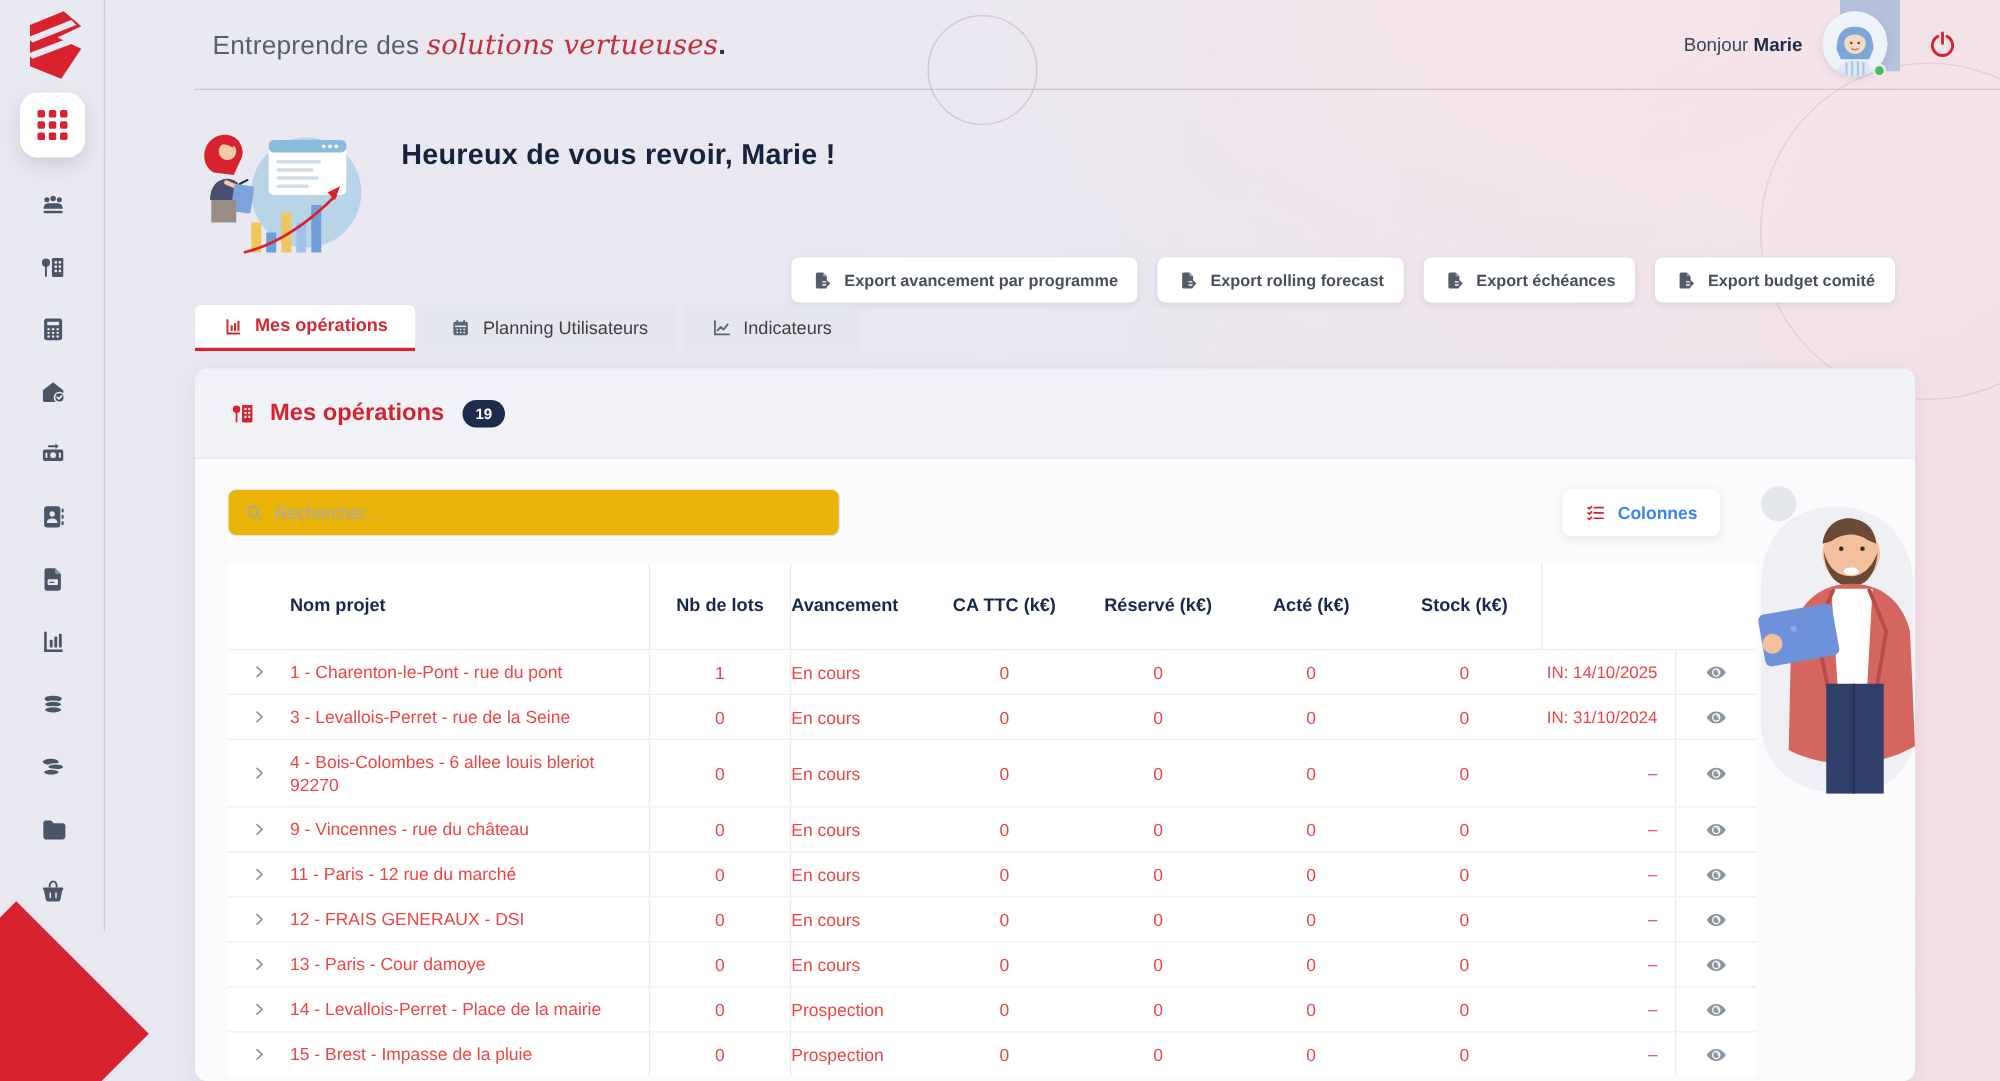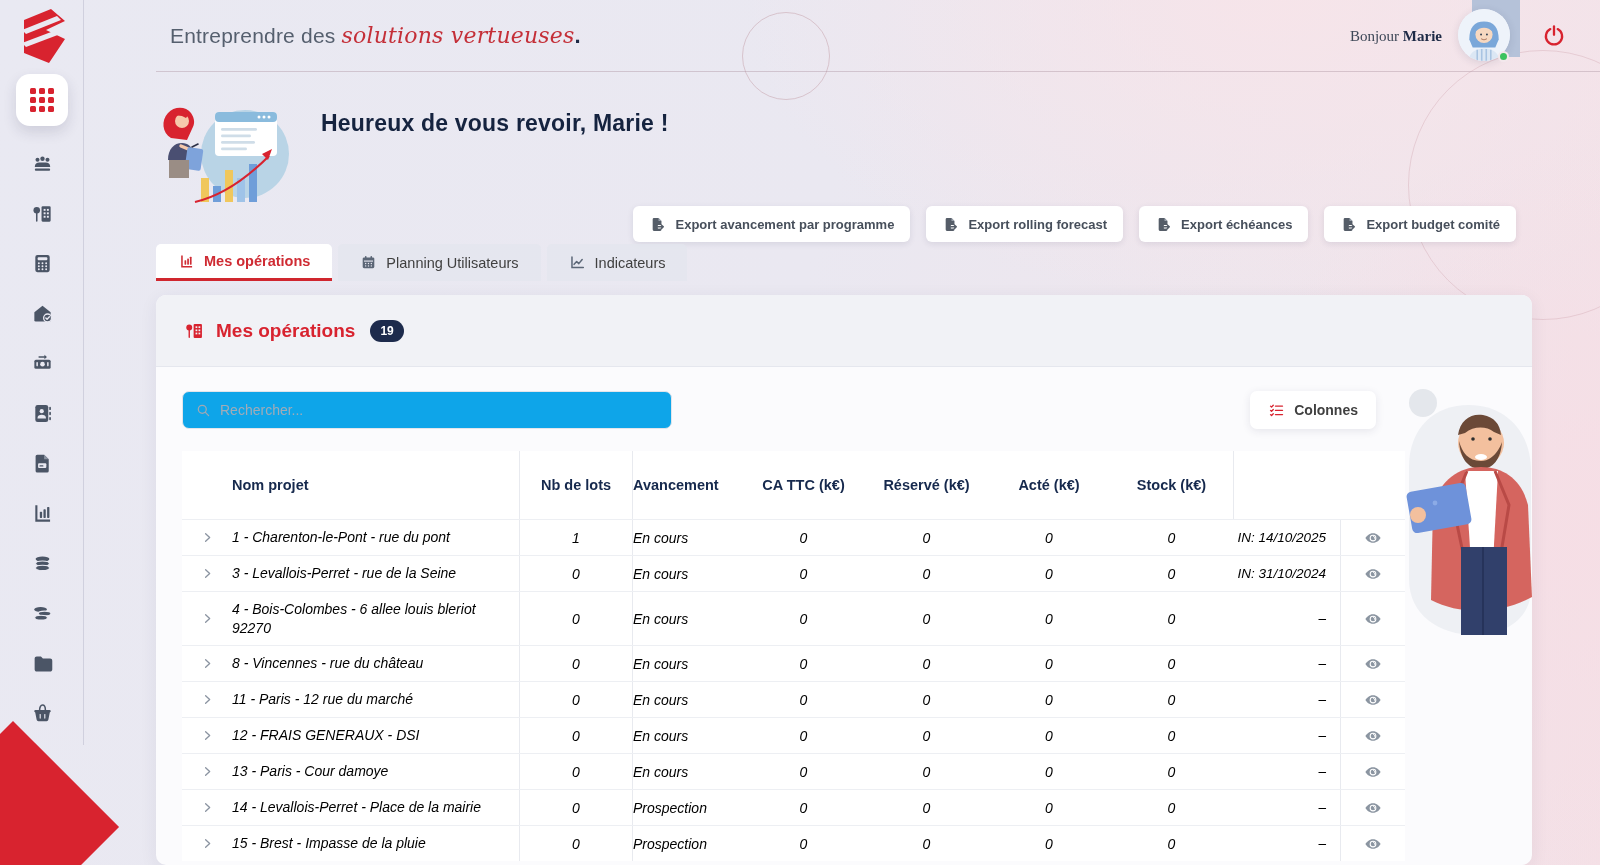--- a/index.html
+++ b/index.html
@@ -29,21 +29,21 @@
   .dots i { width:6px; height:6px; background:#d8232f; border-radius:1.5px; display:block; }
   .nav-item svg { width:23px; height:23px; }
 
   
   .topbar { position:absolute; left:85px; top:0; right:0; height:72px; display:flex; align-items:center; z-index:2;gap:27px; }
   .topbar::after { content:""; position:absolute; left:71px; right:0; bottom:0; height:1px; background:rgba(178,152,166,.45); }
   .tagline { margin-left:85px; font-size:21px; color:#555f6e; letter-spacing:.2px; }
   .tagline em { font-family:"DejaVu Serif", serif; font-style:italic; color:#c42f38; font-size:22px; margin-left:6px; }
   .tagline b { color:#1e2a46; font-size:22px; }
   .top-right { margin-left:auto; display:flex; align-items:center; padding-right:34px; }
-  .greeting { font-size:15px; color:#3d4757; margin-right:16px;font-family:Liberation Serif, serif; }
+  .greeting { font-size:15px; color:#3d4757; margin-right:16px; }
   .greeting b { color:#1e2a46; }
   .avatar-wrap { position:relative; width:58px; height:58px; margin-right:26px; cursor:pointer; }
   .avatar-square { position:absolute; left:14px; top:-12px; width:48px; height:62px; background:#b5c2d9; }
   .avatar-circle { position:absolute; left:0; top:2px; width:52px; height:52px; border-radius:50%; background:#eef3fa; overflow:hidden; box-shadow:0 2px 8px rgba(30,40,70,.12); }
   .status-dot { position:absolute; left:40px; top:44px; width:11px; height:11px; border-radius:50%; background:#3bc25f; border:2px solid #f3e8ec; }
   .power { background:none; border:none; cursor:pointer; display:flex; }
   .power svg { width:24px; height:24px; }
 
   
   .welcome-illu { position:absolute; left:155px; top:98px; width:152px; height:108px; z-index:2; }
@@ -62,38 +62,38 @@
 
   
   .card { position:absolute; left:156px; top:295px; width:1376px; height:570px; background:#fbfbfd; border-radius:10px; box-shadow:0 4px 18px rgba(40,40,80,.07); overflow:hidden; z-index:1; }
   .card-head { height:72px; background:#f1f2f6; border-bottom:1px solid #e5e7ee; display:flex; align-items:center; padding-left:28px; gap:11px; }
   .card-head svg { width:21px; height:21px; }
   .card-title { font-size:19px; font-weight:800; color:#d8232f; }
   .badge { background:#1d2b4c; color:#fff; font-size:12px; font-weight:bold; border-radius:999px; padding:4px 10px; margin-left:4px; }
 
   .card-body { padding:24px 26px 0; position:relative; }
   .toolbar { position:relative; height:38px; }
-  .search { position:absolute; left:0; top:0; width:490px; height:38px; background:#0ea5e9; border:1px solid #e2e5eb; border-radius:7px; display:flex; align-items:center; padding:0 12px; gap:8px; }
+  .search { position:absolute; left:0; top:0; width:490px; height:38px; background:#eab308; border:1px solid #e2e5eb; border-radius:7px; display:flex; align-items:center; padding:0 12px; gap:8px; }
   .search svg { width:17px; height:17px; flex:none; }
   .search input { border:none; outline:none; flex:1; font-family:inherit; font-size:14px; color:#3d4757; background:transparent; }
   .search input::placeholder { color:#a2abb7; }
-  .columns-btn { position:absolute; right:130px; top:0; display:flex; align-items:center; gap:9px; height:38px; padding:0 18px; background:#fff; border:none; border-radius:7px; box-shadow:0 2px 8px rgba(40,40,80,.10); font-family:inherit; font-size:14px; font-weight:bold; color:#404040; cursor:pointer; }
+  .columns-btn { position:absolute; right:130px; top:0; display:flex; align-items:center; gap:9px; height:38px; padding:0 18px; background:#fff; border:none; border-radius:7px; box-shadow:0 2px 8px rgba(40,40,80,.10); font-family:inherit; font-size:14px; font-weight:bold; color:#3b82f6; cursor:pointer; }
   .columns-btn svg { width:17px; height:17px; }
 
   
   .table { margin-top:22px; width:1223px; background:#fff; }
   .thead, .trow { display:grid; grid-template-columns:50px 288px 113px 109px 123px 123px 122px 123px 107px 65px; align-items:center; }
   .thead { height:68px; font-size:14.5px; font-weight:bold; color:#16294d; }
   .hc, .cell { height:100%; display:flex; align-items:center; justify-content:center; }
   .col-name, .col-av { justify-content:flex-start; }
   .col-name { border-right:1px solid #e8eaef; }
   .col-lots { border-right:1px solid #e8eaef; }
   .col-eye  { border-left:1px solid #e8eaef; }
   .col-sig  { text-align:center; line-height:1.3; }
-  .trow { min-height:36px; border-top:1px solid #edeff3; font-size:14px; color:#000000;font-style:italic; }
+  .trow { min-height:36px; border-top:1px solid #edeff3; font-size:14px; color:#ef4444; }
   .trow.tall { min-height:54px; }
   .c-name { line-height:1.35; padding-right:10px; }
   .c-sig { justify-content:flex-end; padding-right:14px; font-size:13.5px; }
   .chev { background:none; border:none; cursor:pointer; display:flex; }
   .chev svg { width:13px; height:13px; }
   .eye-btn { background:none; border:none; cursor:pointer; display:flex; }
   .eye-btn svg { width:18px; height:18px; }
 
   .man-illu { position:absolute; left:1249px; top:80px; width:127px; height:260px; pointer-events:none; }
 </style>
@@ -516,21 +516,21 @@
   </div>
 
   <div class="trow">
     <div class="cell">
       <button class="chev">
         <svg viewBox="0 0 24 24">
                       <path d="M8.5 5l7.5 7-7.5 7" fill="none" stroke="#8a93a0" stroke-width="2.4" stroke-linecap="round" stroke-linejoin="round"></path>
                     </svg>
       </button>
     </div>
-    <div class="cell col-name c-name">8 - Vincennes - rue du château</div>
+    <div class="cell col-name c-name">9 - Vincennes - rue du château</div>
     <div class="cell col-lots">0</div>
     <div class="cell col-av">En cours</div>
     <div class="cell">0</div>
     <div class="cell">0</div>
     <div class="cell">0</div>
     <div class="cell">0</div>
     <div class="cell c-sig">–</div>
     <div class="cell col-eye">
       <button class="eye-btn">
         <svg viewBox="0 0 24 24">

